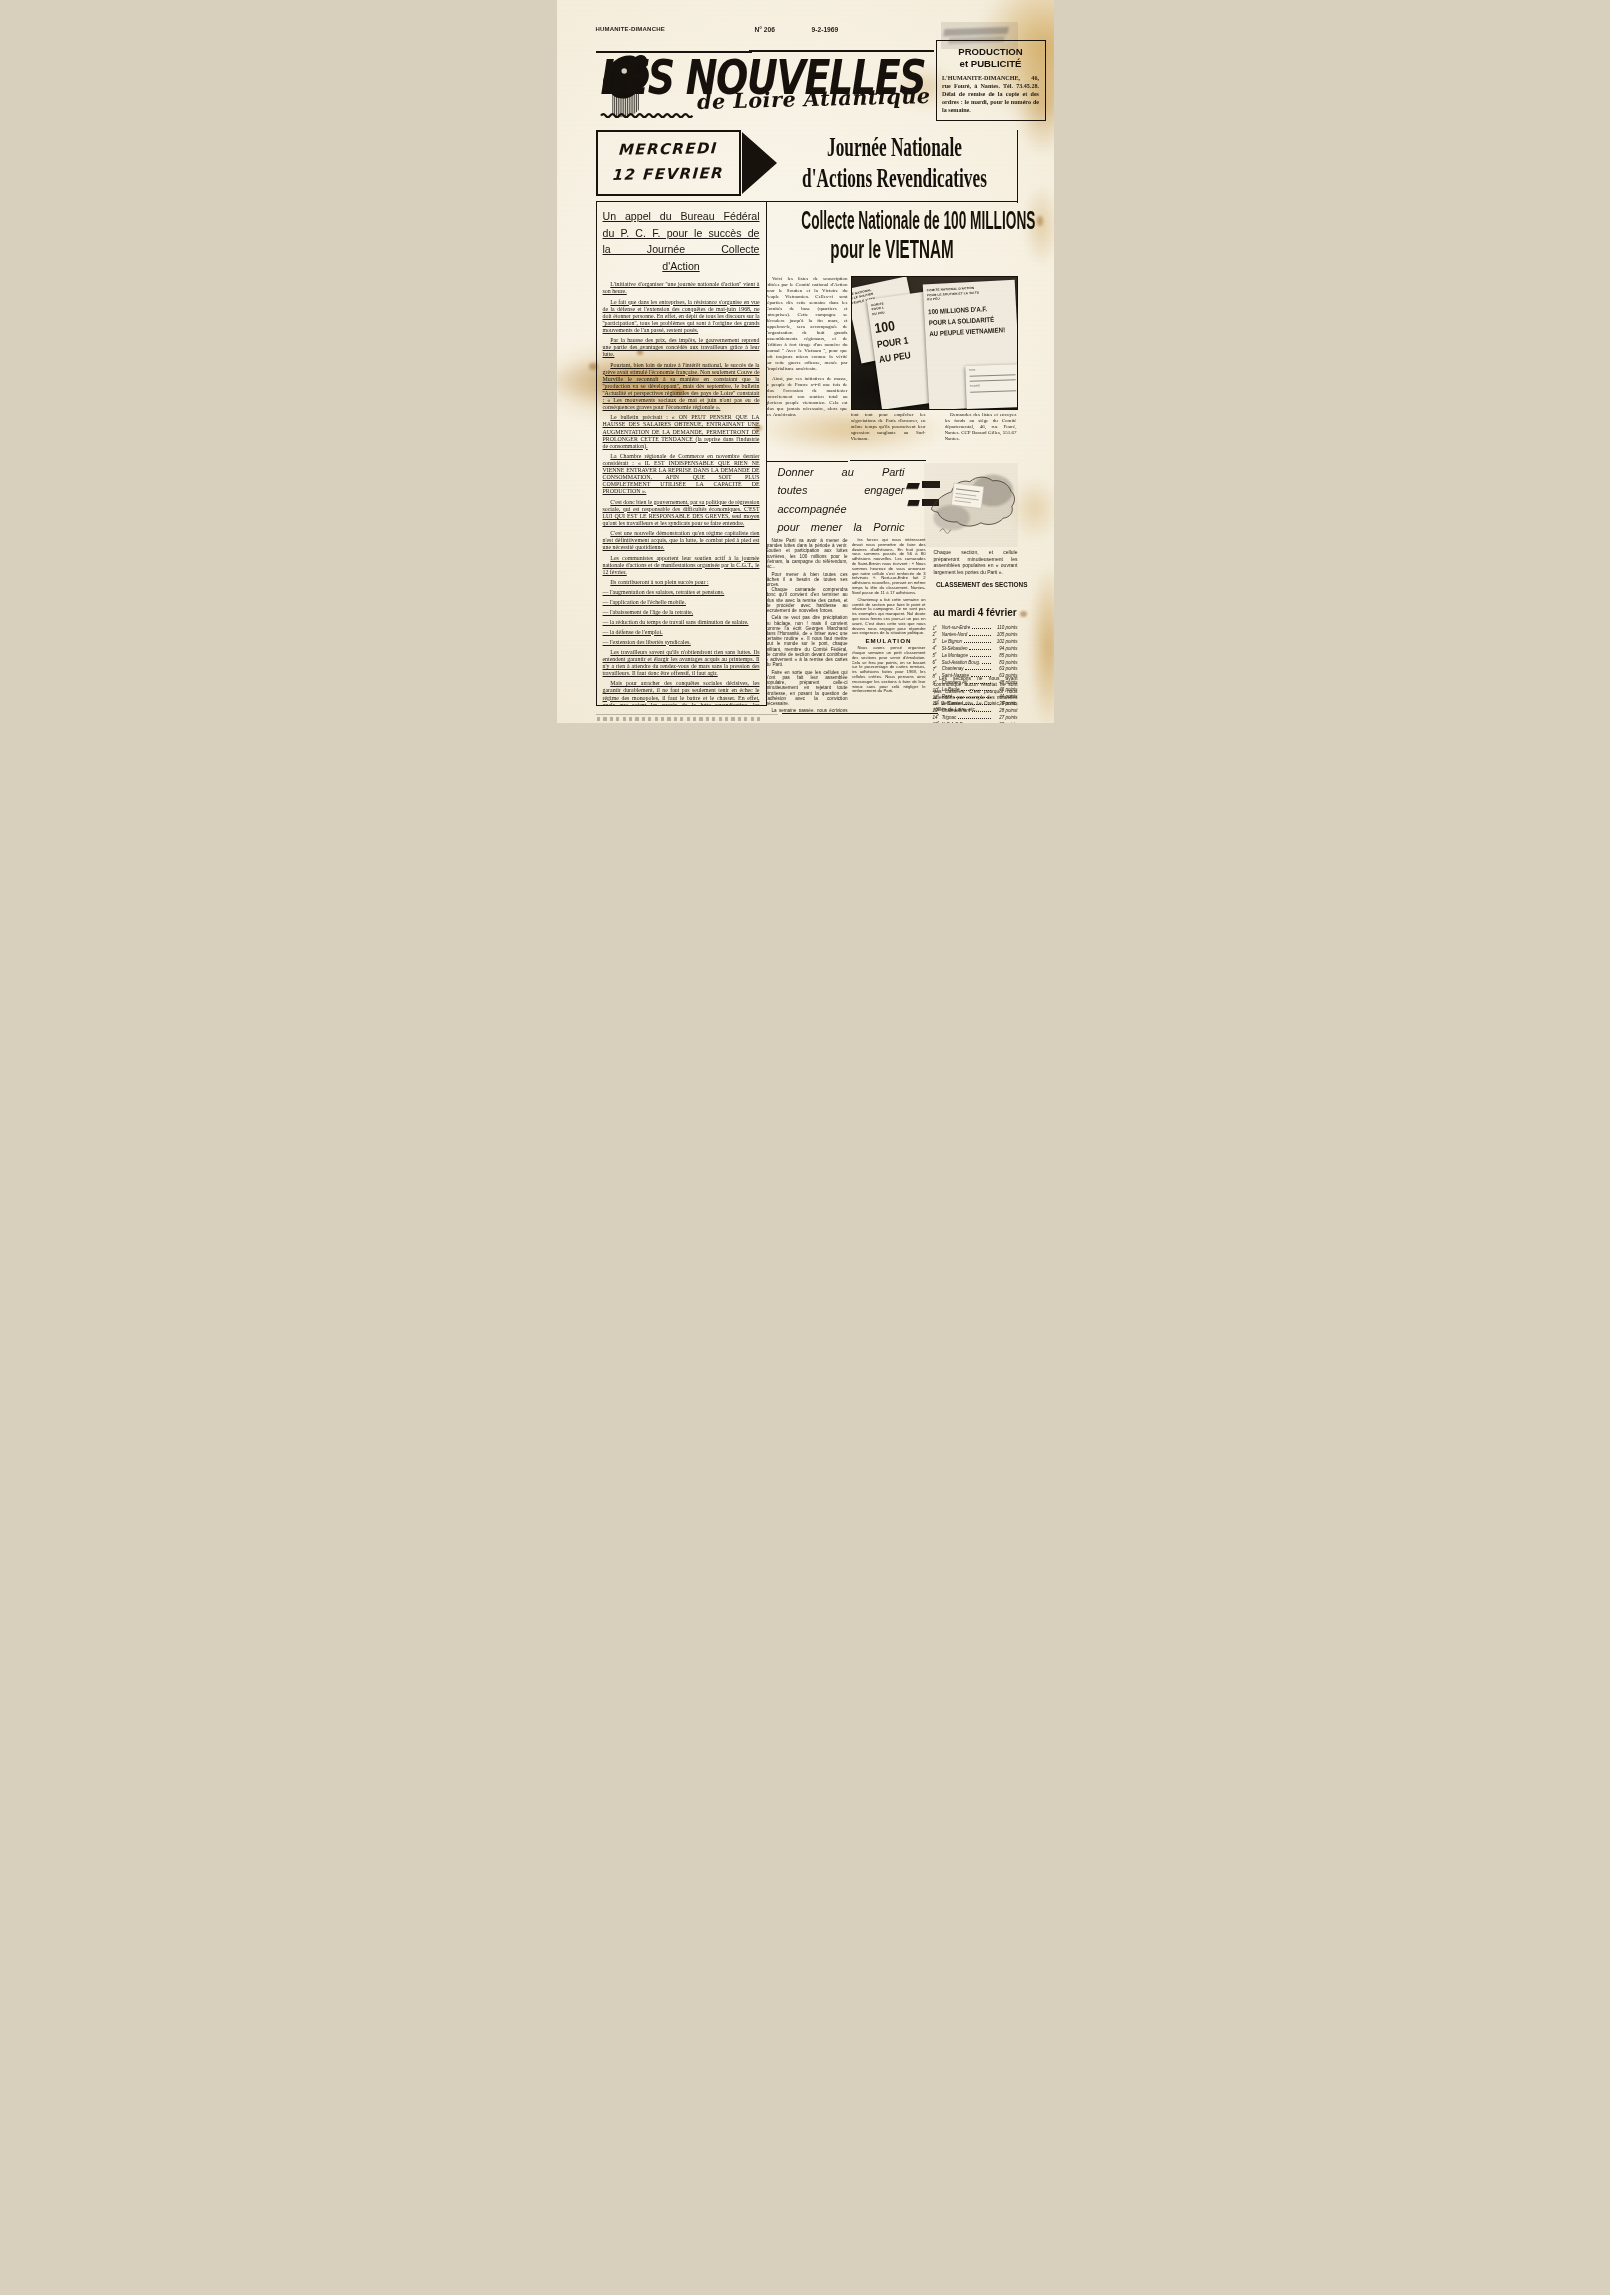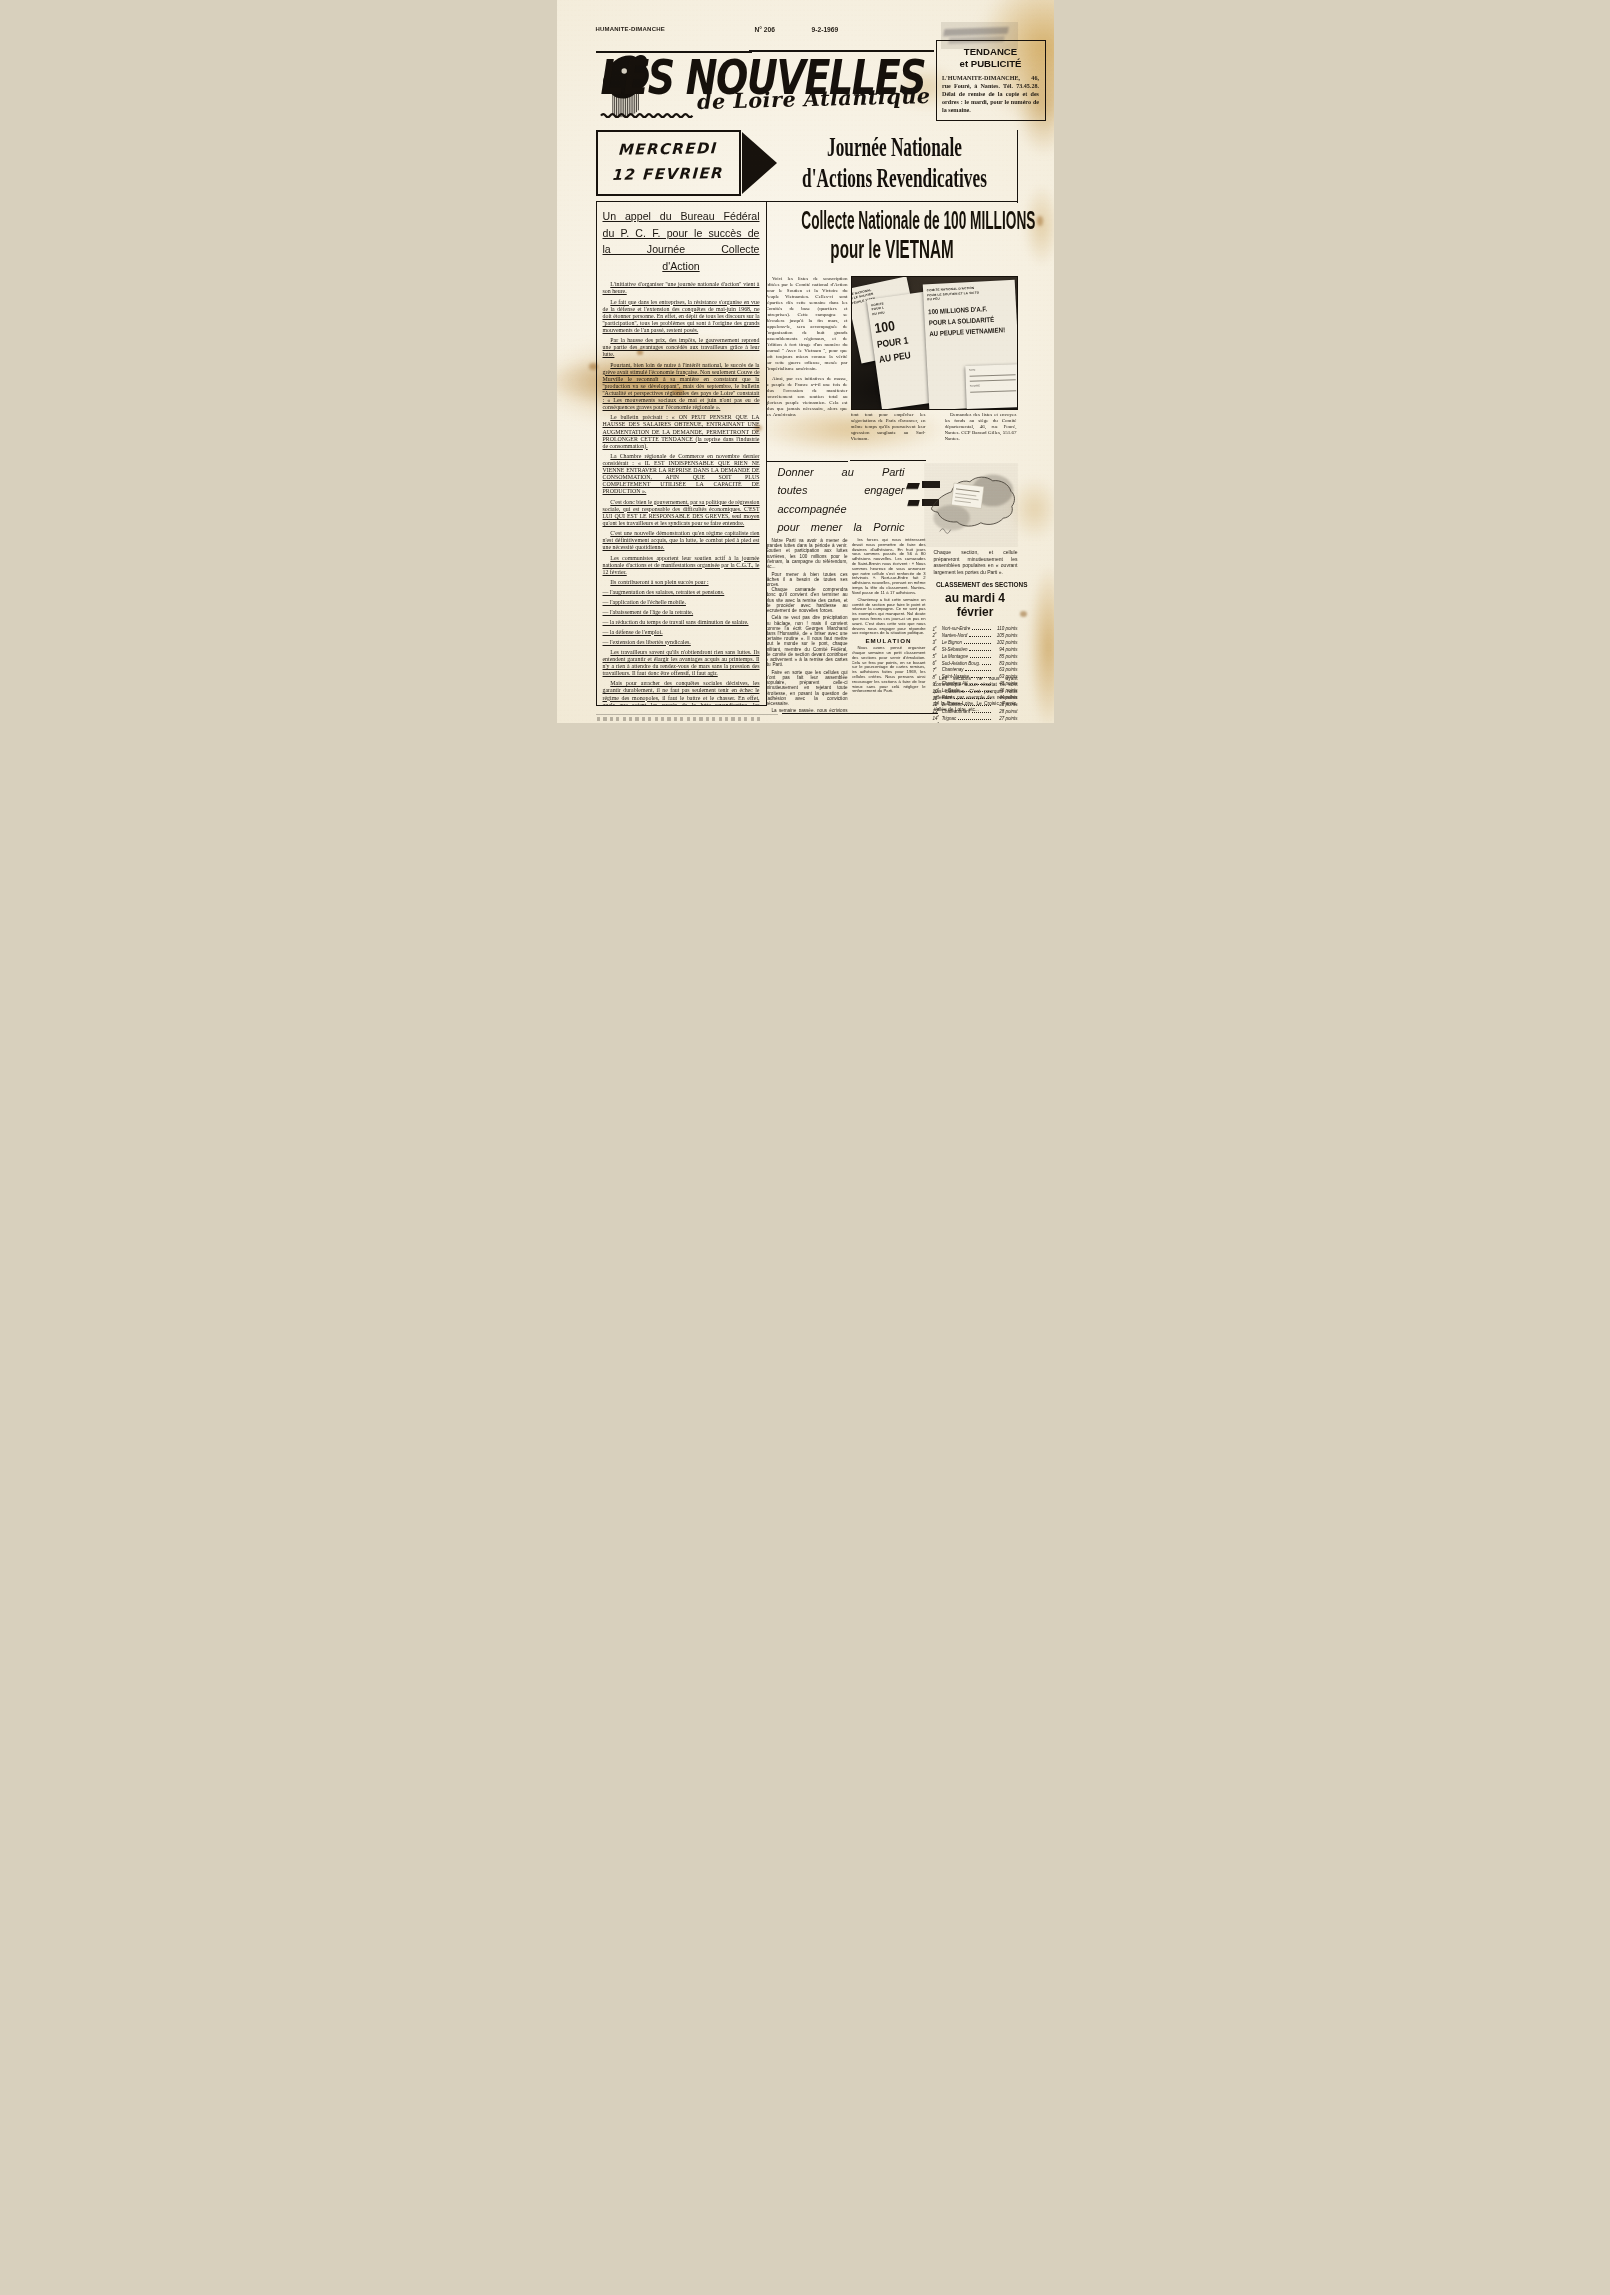--- a/index.html
+++ b/index.html
@@ -138,21 +138,21 @@
   <div class="abs mast-sub" style="left:140px;top:87px;">de Loire Atlantique</div>
   <svg class="abs" style="left:43px;top:112px;" width="97" height="6.4" viewBox="0 0 212 14">
     <path d="M2,8 Q7,1 12,8 T22,8 T32,8 T42,8 T52,8 T62,8 T72,8 T82,8 T92,8 T102,8 T112,8 T122,8 T132,8 T142,8 T152,8 T162,8 T172,8 T182,8 T192,8 T202,8" fill="none" stroke="#17120d" stroke-width="5"></path>
   </svg>
 
   <div class="abs stamp" style="left:384px;top:22px;width:77px;height:27px;">
     <div class="bar" style="left:3.7px;top:5.5px;width:64px;height:7.3px;"></div>
     <div class="bar" style="left:8.3px;top:14.7px;width:55px;height:5.5px;opacity:.7;"></div>
   </div>
   <div class="abs redac" style="left:379px;top:40px;width:97px;">
-    <div class="redac-title">TENDANCE</div>
+    <div class="redac-title">PRODUCTION</div>
     <div class="redac-title">et PUBLICITÉ</div>
     <div class="redac-body">L'HUMANITE-DIMANCHE, 46, rue Fouré, à Nantes. Tél. 73.45.28. Délai de remise de la copie et des ordres : le mardi, pour le numéro de la semaine.</div>
   </div>
 
   <div class="abs banner" style="left:39px;top:130px;width:141px;height:62px;">
     <div class="banner-line" style="margin-top:8.3px;">MERCREDI</div>
     <div class="banner-line" style="margin-top:6.4px;">12 FEVRIER</div>
   </div>
   <div class="abs arrow" style="left:185px;top:132px;"></div>
   <div class="abs" style="left:216px;top:135px;width:243px;">
@@ -289,21 +289,21 @@
     <p>les forces qui nous intéressent devait nous permettre de faire des dizaines d'adhésions. En huit jours nous sommes passés de 56 à 80 adhésions nouvelles. Les camarades de Saint-Brevin nous écrivent : « Nous sommes heureux de vous annoncer que notre cellule s'est renforcée de 3 brévinois ». Nort-sur-Erdre fait 2 adhésions nouvelles, prenant en même temps la tête du classement. Nantes-Nord passe de 11 à 17 adhésions.</p>
     <p>Chantenay a fait cette semaine un comité de section pour faire le point et relancer la campagne. Ce ne sont pas les exemples qui manquent. Nul doute que nous ferons ces jours-ci un pas en avant. C'est dans cette voix que nous devons nous engager pour répondre aux exigences de la situation politique.</p>
     <div class="emul">EMULATION</div>
     <p>Nous avons pensé organiser chaque semaine un petit classement des sections pour servir d'émulation. Cela se fera par points, en se basant sur le pourcentage de cartes remises, les adhésions faites pour 1969, les cellules créées. Nous pensons ainsi encourager les sections à faire de leur mieux sans pour celà négliger le renforcement du Parti.</p>
   </div>
 
   <div class="abs rcap" style="left:377px;top:549px;width:84px;">Chaque section, et cellule prépareront minutieusement les assemblées populaires en « ouvrant largement les portes du Parti ».</div>
 
   <div class="abs" style="left:376px;top:581px;width:85px;">
     <div class="cl-title" style="font-size:6.9px;transform:scaleX(.93);transform-origin:center;white-space:nowrap;">CLASSEMENT des SECTIONS</div>
-    <div class="cl-title" style="font-size:12px;margin-top:3px;">au mardi 4 février</div>
+    <div class="cl-title" style="font-size:10px;margin-top:19px;">au mardi 4 février</div>
     <div style="margin-top:5.5px;">
       <div class="cl-row">
           <span class="cl-rank"><span>1</span><sup>e</sup></span>
           <span class="cl-name">Nort-sur-Erdre</span>
           <span class="cl-leader"></span>
           <span class="cl-points">110 points</span>
         </div>
       <div class="cl-row">
           <span class="cl-rank"><span>2</span><sup>e</sup></span>
           <span class="cl-name">Nantes-Nord</span>

